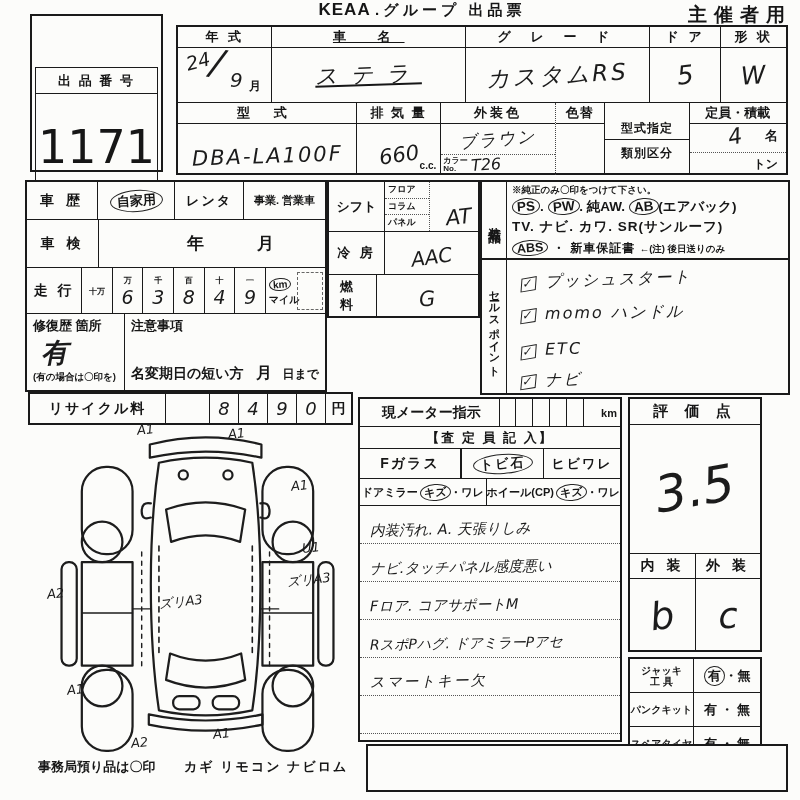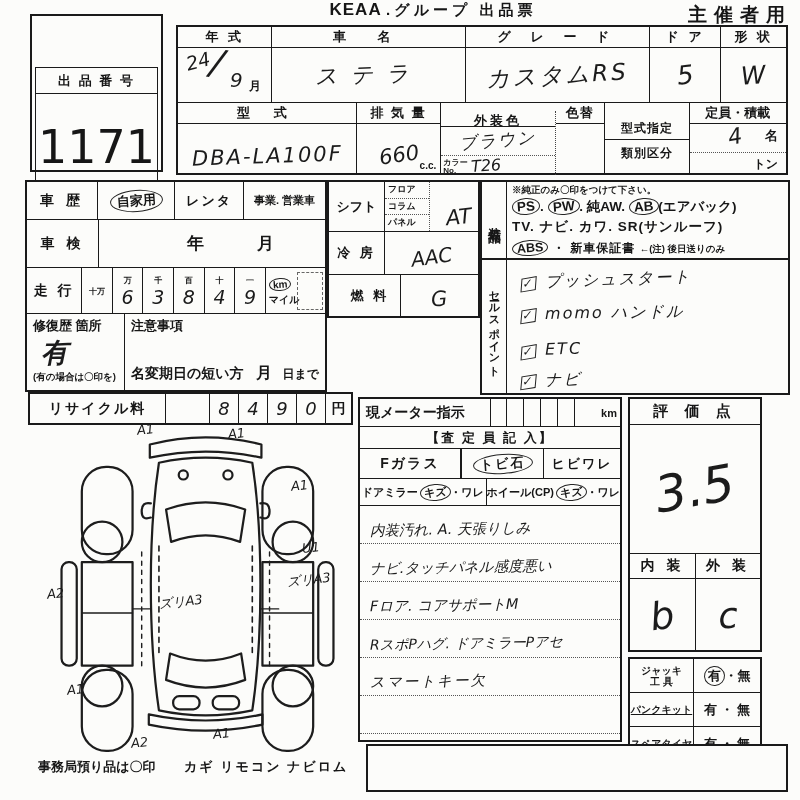--- a/index.html
+++ b/index.html
@@ -25,21 +25,21 @@
   .lcell{position:relative;border-right:1.6px solid #1a1a1a;display:flex;align-items:center;justify-content:center;box-sizing:border-box;}
   .lcell.last{border-right:none;}
   .ann{position:absolute;font-size:13px;white-space:nowrap;transform:rotate(-6deg);}
   .note-row{display:flex;align-items:flex-end;padding:0 6px 4px 10px;box-sizing:border-box;height:38px;}
 </style>
 </head>
 <body>
 
 <div class="sheet">
 
-  <div class="abs" style="left:243px;top:0px;width:380px;text-align:center;white-space:nowrap;">
+  <div class="abs" style="left:232px;top:0px;width:380px;text-align:center;white-space:nowrap;">
     <span style="font-size:17px;font-weight:900;letter-spacing:1px;">KEAA</span>
     <span class="bold" style="font-size:15px;letter-spacing:4px;">.グループ 出品票</span>
   </div>
   <div class="abs bold" style="left:688px;top:2px;font-size:19px;letter-spacing:7px;white-space:nowrap;">主催者用</div>
 
   <div class="box" style="left:30px;top:14px;width:133px;height:158px;padding:3px;">
     <div style="border:1.6px solid #1a1a1a;height:100%;box-sizing:border-box;margin-top:48px;">
       <div class="bb bold" style="height:26px;line-height:26px;text-align:center;font-size:13px;letter-spacing:2px;">出 品 番 号</div>
       <div style="text-align:center;margin-top:26px;font-size:46px;font-family:'DejaVu Sans',sans-serif;">1171</div>
     </div>
@@ -50,21 +50,21 @@
     <div class="row" style="height:75px;">
       <div class="col" style="width:95px;">
         <div class="ch">年  式</div>
         <div class="cv">
           <span class="hw" style="position:absolute;left:8px;top:2px;font-size:19px;transform:rotate(-14deg);">24</span>
           <span class="hw" style="position:absolute;left:33px;top:-6px;font-size:36px;font-weight:200;transform:rotate(10deg);">/</span>
           <span class="hw" style="position:absolute;left:52px;top:20px;font-size:20px;">9</span>
           <span class="bold" style="position:absolute;left:71px;top:30px;font-size:12px;">月</span>
         </div>
       </div>
-      <div class="col" style="width:195px;">
+      <div class="col" style="width:195px;text-decoration:underline;">
         <div class="ch" style="letter-spacing:14px;">車  名</div>
         <div class="cv">
             <span class="hw" style="font-size:22px;letter-spacing:13px;transform:rotate(-2deg);">ステラ</span>
           </div>
       </div>
       <div class="col" style="width:185px;">
         <div class="ch" style="letter-spacing:8px;">グ レ ー ド</div>
         <div class="cv">
             <span class="hw" style="font-size:23px;letter-spacing:3px;transform:rotate(-3deg);">カスタムRS</span>
           </div>
@@ -90,21 +90,21 @@
             <span class="hw" style="font-size:21px;letter-spacing:2px;transform:rotate(-2deg);margin-top:12px;">DBA-LA100F</span>
           </div>
       </div>
       <div class="col" style="width:85px;">
         <div class="ch" style="letter-spacing:2px;">排 気 量</div>
         <div class="cv">
           <span class="hw" style="font-size:21px;transform:rotate(-8deg);margin-top:10px;">660</span>
           <span class="bold" style="font-size:10px;position:absolute;right:4px;bottom:4px;">c.c.</span>
         </div>
       </div>
-      <div class="col" style="width:115px;border-right:1.4px dotted #444;margin-top:8px;">
+      <div class="col" style="width:115px;border-right:1.4px dotted #444;">
         <div class="ch">外装色</div>
         <div class="cv" style="flex-direction:column;">
           <span class="hw" style="font-size:17px;letter-spacing:2px;transform:rotate(-5deg);margin-top:2px;">ブラウン</span>
           <div style="border-top:1.2px dotted #555;width:100%;margin-top:3px;display:flex;align-items:center;">
             <span class="bold" style="font-size:8px;line-height:8px;padding:2px 2px 0 2px;width:26px;">カラーNo.</span>
             <span class="hw" style="font-size:16px;transform:rotate(-4deg);">T26</span>
           </div>
         </div>
       </div>
       <div class="col" style="width:50px;">
@@ -229,21 +229,21 @@
         <span class="hw" style="position:absolute;right:6px;bottom:2px;font-size:21px;transform:rotate(-6deg);">AT</span>
       </div>
     </div>
     <div class="row bb" style="height:43px;">
       <div class="lcell bold" style="width:56px;font-size:13px;letter-spacing:3px;">冷 房</div>
       <div class="lcell last" style="flex:1;">
         <span class="hw" style="font-size:20px;transform:rotate(-8deg);margin-top:8px;">AAC</span>
       </div>
     </div>
     <div class="row" style="height:41px;">
-      <div class="lcell bold" style="width:72px;font-size:13px;letter-spacing:3px;padding-left:11px;">燃 料</div>
+      <div class="lcell bold" style="width:48px;font-size:13px;letter-spacing:3px;padding-left:11px;">燃 料</div>
       <div class="lcell last" style="flex:1;">
         <span class="hw" style="font-size:21px;transform:rotate(-4deg);margin-top:6px;">G</span>
       </div>
     </div>
   </div>
 
   <div class="box row" style="left:480px;top:180px;width:310px;height:80px;">
     <div class="vtext br" style="width:25px;font-size:13px;letter-spacing:2px;">装備品</div>
     <div style="flex:1;padding:2px 5px;box-sizing:border-box;">
       <div class="bold" style="font-size:9.5px;">※純正のみ〇印をつけて下さい。</div>
@@ -267,21 +267,21 @@
     <div style="flex:1;padding:8px 4px 4px 14px;box-sizing:border-box;display:flex;flex-direction:column;justify-content:space-between;">
       <div class="hw" style="font-size:16px;letter-spacing:2px;transform:rotate(-2deg);"><span class="chk">✓</span><span>プッシュスタート</span></div>
       <div class="hw" style="font-size:16px;letter-spacing:2px;transform:rotate(-1deg);"><span class="chk">✓</span><span>momo ハンドル</span></div>
       <div class="hw" style="font-size:16px;letter-spacing:2px;transform:rotate(-2deg);"><span class="chk">✓</span><span>ETC</span></div>
       <div class="hw" style="font-size:16px;letter-spacing:2px;transform:rotate(-1deg);"><span class="chk">✓</span><span>ナビ</span></div>
     </div>
   </div>
 
   <div class="box" style="left:358px;top:397px;width:264px;height:345px;">
     <div class="row bb" style="height:28px;align-items:center;">
-      <span class="bold" style="font-size:14px;padding-left:6px;width:124px;">現メーター指示</span>
+      <span class="bold" style="font-size:14px;padding-left:22px;width:124px;">現メーター指示</span>
       <div class="row" style="height:100%;">
         <div class="br" style="width:17px;border-left:1.3px solid #1a1a1a;"></div>
         <div class="br" style="width:17px;"></div>
         <div class="br" style="width:17px;"></div>
         <div class="br" style="width:17px;"></div>
         <div class="br" style="width:17px;"></div>
         <div style="width:17px;"></div>
       </div>
       <span class="bold" style="font-size:11px;margin-left:auto;padding-right:3px;">km</span>
     </div>
@@ -350,21 +350,21 @@
         <span class="bold" style="font-size:10px;">ジャッキ</span>
         <span class="bold" style="font-size:10px;">工  具</span>
       </div>
       <div class="ctr" style="flex:1;white-space:nowrap;">
         <span class="circ bold" style="font-size:13px;padding:0 3px;">有</span>
         <span class="bold" style="font-size:13px;">・</span>
         <span class="bold" style="font-size:13px;">無</span>
       </div>
     </div>
     <div class="row bb" style="height:34px;">
-      <div class="ctr br bold" style="width:64px;font-size:10px;text-decoration:underline;">パンクキット</div>
+      <div class="ctr br bold" style="width:64px;font-size:10px;">パンクキット</div>
       <div class="ctr bold" style="flex:1;font-size:13px;white-space:nowrap;">有 ・ 無</div>
     </div>
     <div class="row" style="height:33px;">
       <div class="ctr br bold" style="width:64px;font-size:10px;">スペアタイヤ</div>
       <div class="ctr bold" style="flex:1;font-size:13px;white-space:nowrap;">有 ・ 無</div>
     </div>
   </div>
 
   <div class="box row" style="left:366px;top:744px;width:422px;height:48px;border-width:2.4px;">
   </div>

